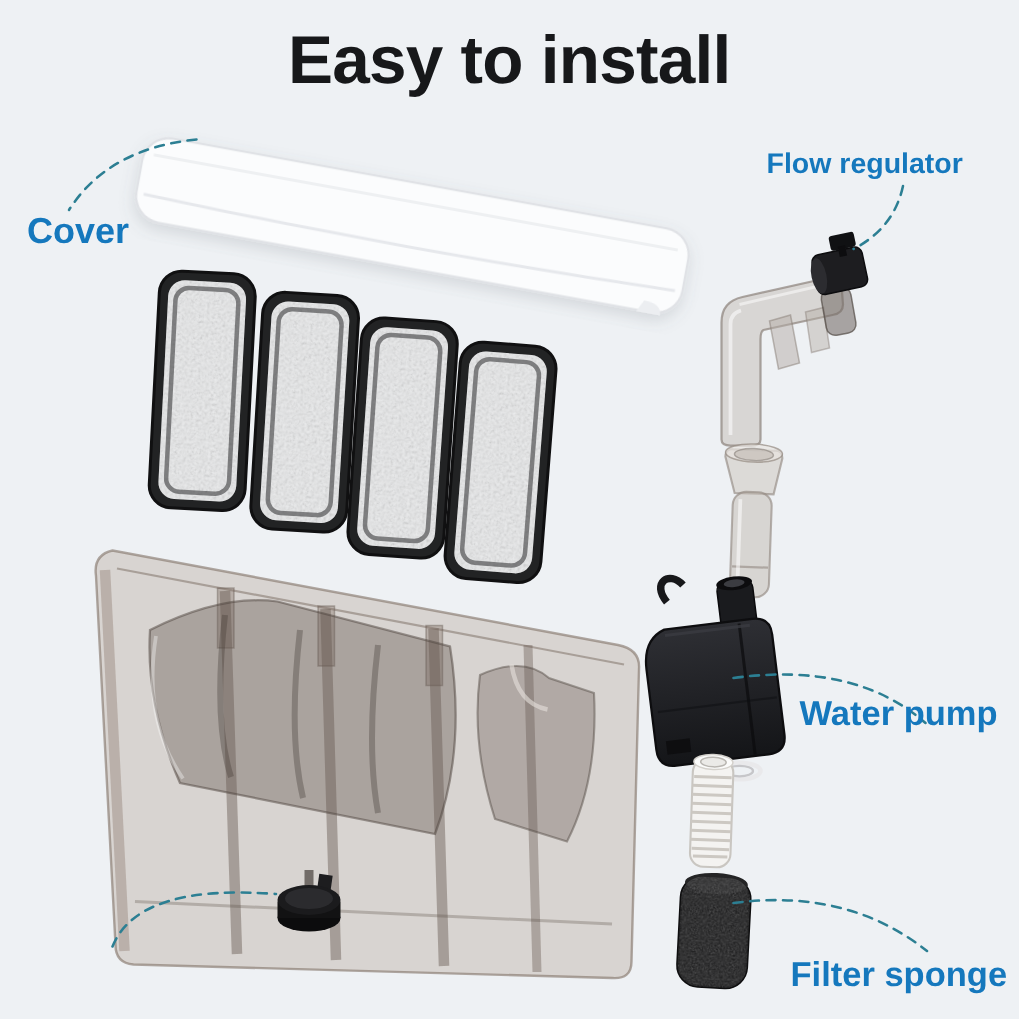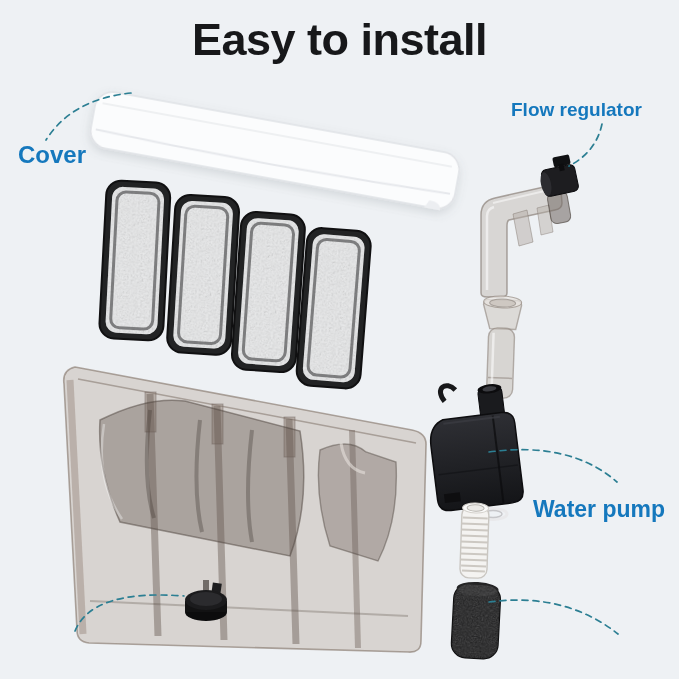--- a/index.html
+++ b/index.html
@@ -11,21 +11,21 @@
   .stage > svg{position:absolute;left:0;top:0;}
   .title{
     position:absolute;left:0;top:14px;width:679px;text-align:center;
     font-size:45px;font-weight:bold;letter-spacing:-0.5px;color:var(--title);
   }
   .part-label{
     position:absolute;font-weight:bold;color:var(--label-blue);white-space:nowrap;
   }
   .lbl-cover{left:18px;top:141px;font-size:24px;}
   .lbl-flow{left:511px;top:99px;font-size:19px;}
-  .lbl-pump{left:533px;top:496px;font-size:23px;}
+  .lbl-pump{left:533px;top:462px;font-size:23px;}
   .lbl-sponge{left:527px;top:636px;font-size:23px;}
   .lbl-knob{left:20px;top:636px;font-size:23px;}
 </style>
 </head>
 <body>
 
 <div class="stage">
 
   <svg width="679" height="679" viewBox="0 0 679 679">
     <defs>
@@ -164,13 +164,14 @@
       <path d="M489,452 Q570,441 617,482"></path>
       <path d="M489,602 Q565,592 618,634"></path>
       <path d="M75,631 Q92,589 184,596"></path>
     </g>
   </svg>
 
   <div class="title">Easy to install</div>
   <div class="part-label lbl-cover">Cover</div>
   <div class="part-label lbl-flow">Flow regulator</div>
   <div class="part-label lbl-pump">Water pump</div>
+  <div class="part-label lbl-sponge">Filter sponge</div>
 </div>
 
 </body></html>

